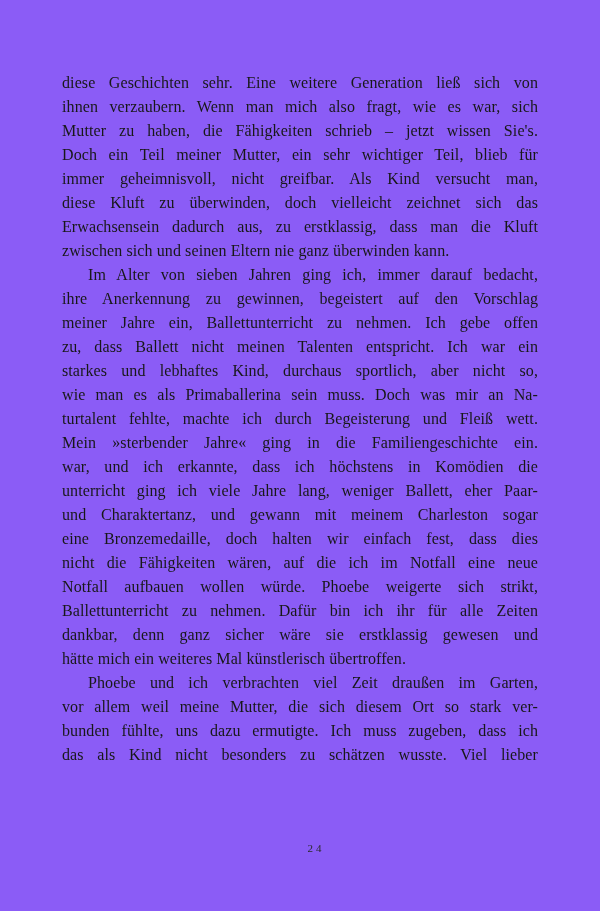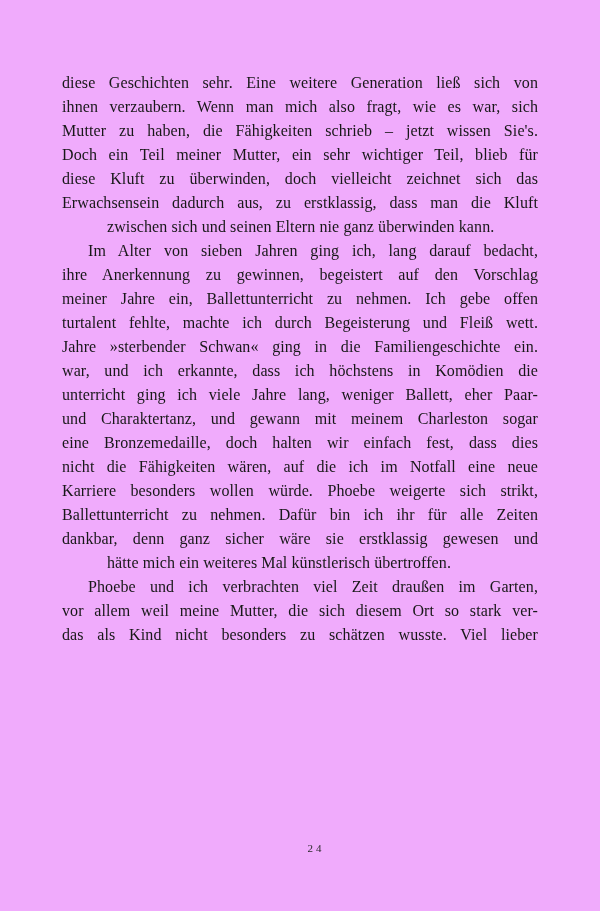--- a/index.html
+++ b/index.html
@@ -9,21 +9,21 @@
   }
   body {
     width: 600px;
     height: 911px;
     position: relative;
     overflow: hidden;
   }
   .book-page {
     position: absolute;
     inset: 0;
-    background: #f0abfc;
+    background: #8b5cf6;
     font-family: "Liberation Serif", serif;
     color: #181818;
     padding-left: 12px;
   }
   .text-block {
     position: absolute;
     left: 62px;
     top: 71px;
     width: 476px;
   }
@@ -38,21 +38,20 @@
     text-align-last: justify;
     white-space: normal;
     hyphens: none;
     letter-spacing: 0.1px;
   }
   .line.indent {
     text-indent: 26px;
   }
   .line.para-end {
     text-align-last: left;
-    margin-left: 45px;
   }
   .page-number {
     position: absolute;
     top: 842px;
     left: 16px;
     width: 100%;
     text-align: center;
     font-family: "Liberation Serif", serif;
     font-size: 11px;
     letter-spacing: 3px;
@@ -62,40 +61,45 @@
 </head>
 <body>
 
 <main class="book-page">
   <section class="text-block">
       <div class="para">
         <div class="line">diese Geschichten sehr. Eine weitere Generation ließ sich von</div>
         <div class="line">ihnen verzaubern. Wenn man mich also fragt, wie es war, sich</div>
         <div class="line">Mutter zu haben, die Fähigkeiten schrieb – jetzt wissen Sie's.</div>
         <div class="line">Doch ein Teil meiner Mutter, ein sehr wichtiger Teil, blieb für</div>
+        <div class="line">immer geheimnisvoll, nicht greifbar. Als Kind versucht man,</div>
         <div class="line">diese Kluft zu überwinden, doch vielleicht zeichnet sich das</div>
         <div class="line">Erwachsensein dadurch aus, zu erstklassig, dass man die Kluft</div>
         <div class="line para-end">zwischen sich und seinen Eltern nie ganz überwinden kann.</div>
       </div>
       <div class="para">
-        <div class="line indent">Im Alter von sieben Jahren ging ich, lang darauf bedacht,</div>
+        <div class="line indent">Im Alter von sieben Jahren ging ich, immer darauf bedacht,</div>
         <div class="line">ihre Anerkennung zu gewinnen, begeistert auf den Vorschlag</div>
         <div class="line">meiner Jahre ein, Ballettunterricht zu nehmen. Ich gebe offen</div>
+        <div class="line">zu, dass Ballett nicht meinen Talenten entspricht. Ich war ein</div>
+        <div class="line">starkes und lebhaftes Kind, durchaus sportlich, aber nicht so,</div>
+        <div class="line">wie man es als Primaballerina sein muss. Doch was mir an Na-</div>
         <div class="line">turtalent fehlte, machte ich durch Begeisterung und Fleiß wett.</div>
-        <div class="line">Jahre »sterbender Schwan« ging in die Familiengeschichte ein.</div>
+        <div class="line">Mein »sterbender Jahre« ging in die Familiengeschichte ein.</div>
         <div class="line">war, und ich erkannte, dass ich höchstens in Komödien die</div>
         <div class="line">unterricht ging ich viele Jahre lang, weniger Ballett, eher Paar-</div>
         <div class="line">und Charaktertanz, und gewann mit meinem Charleston sogar</div>
         <div class="line">eine Bronzemedaille, doch halten wir einfach fest, dass dies</div>
         <div class="line">nicht die Fähigkeiten wären, auf die ich im Notfall eine neue</div>
-        <div class="line">Karriere besonders wollen würde. Phoebe weigerte sich strikt,</div>
+        <div class="line">Notfall aufbauen wollen würde. Phoebe weigerte sich strikt,</div>
         <div class="line">Ballettunterricht zu nehmen. Dafür bin ich ihr für alle Zeiten</div>
         <div class="line">dankbar, denn ganz sicher wäre sie erstklassig gewesen und</div>
         <div class="line para-end">hätte mich ein weiteres Mal künstlerisch übertroffen.</div>
       </div>
       <div class="para">
         <div class="line indent">Phoebe und ich verbrachten viel Zeit draußen im Garten,</div>
         <div class="line">vor allem weil meine Mutter, die sich diesem Ort so stark ver-</div>
+        <div class="line">bunden fühlte, uns dazu ermutigte. Ich muss zugeben, dass ich</div>
         <div class="line">das als Kind nicht besonders zu schätzen wusste. Viel lieber</div>
       </div>
     </section>
   <footer class="page-number">24</footer>
 </main>
 
 </body></html>

